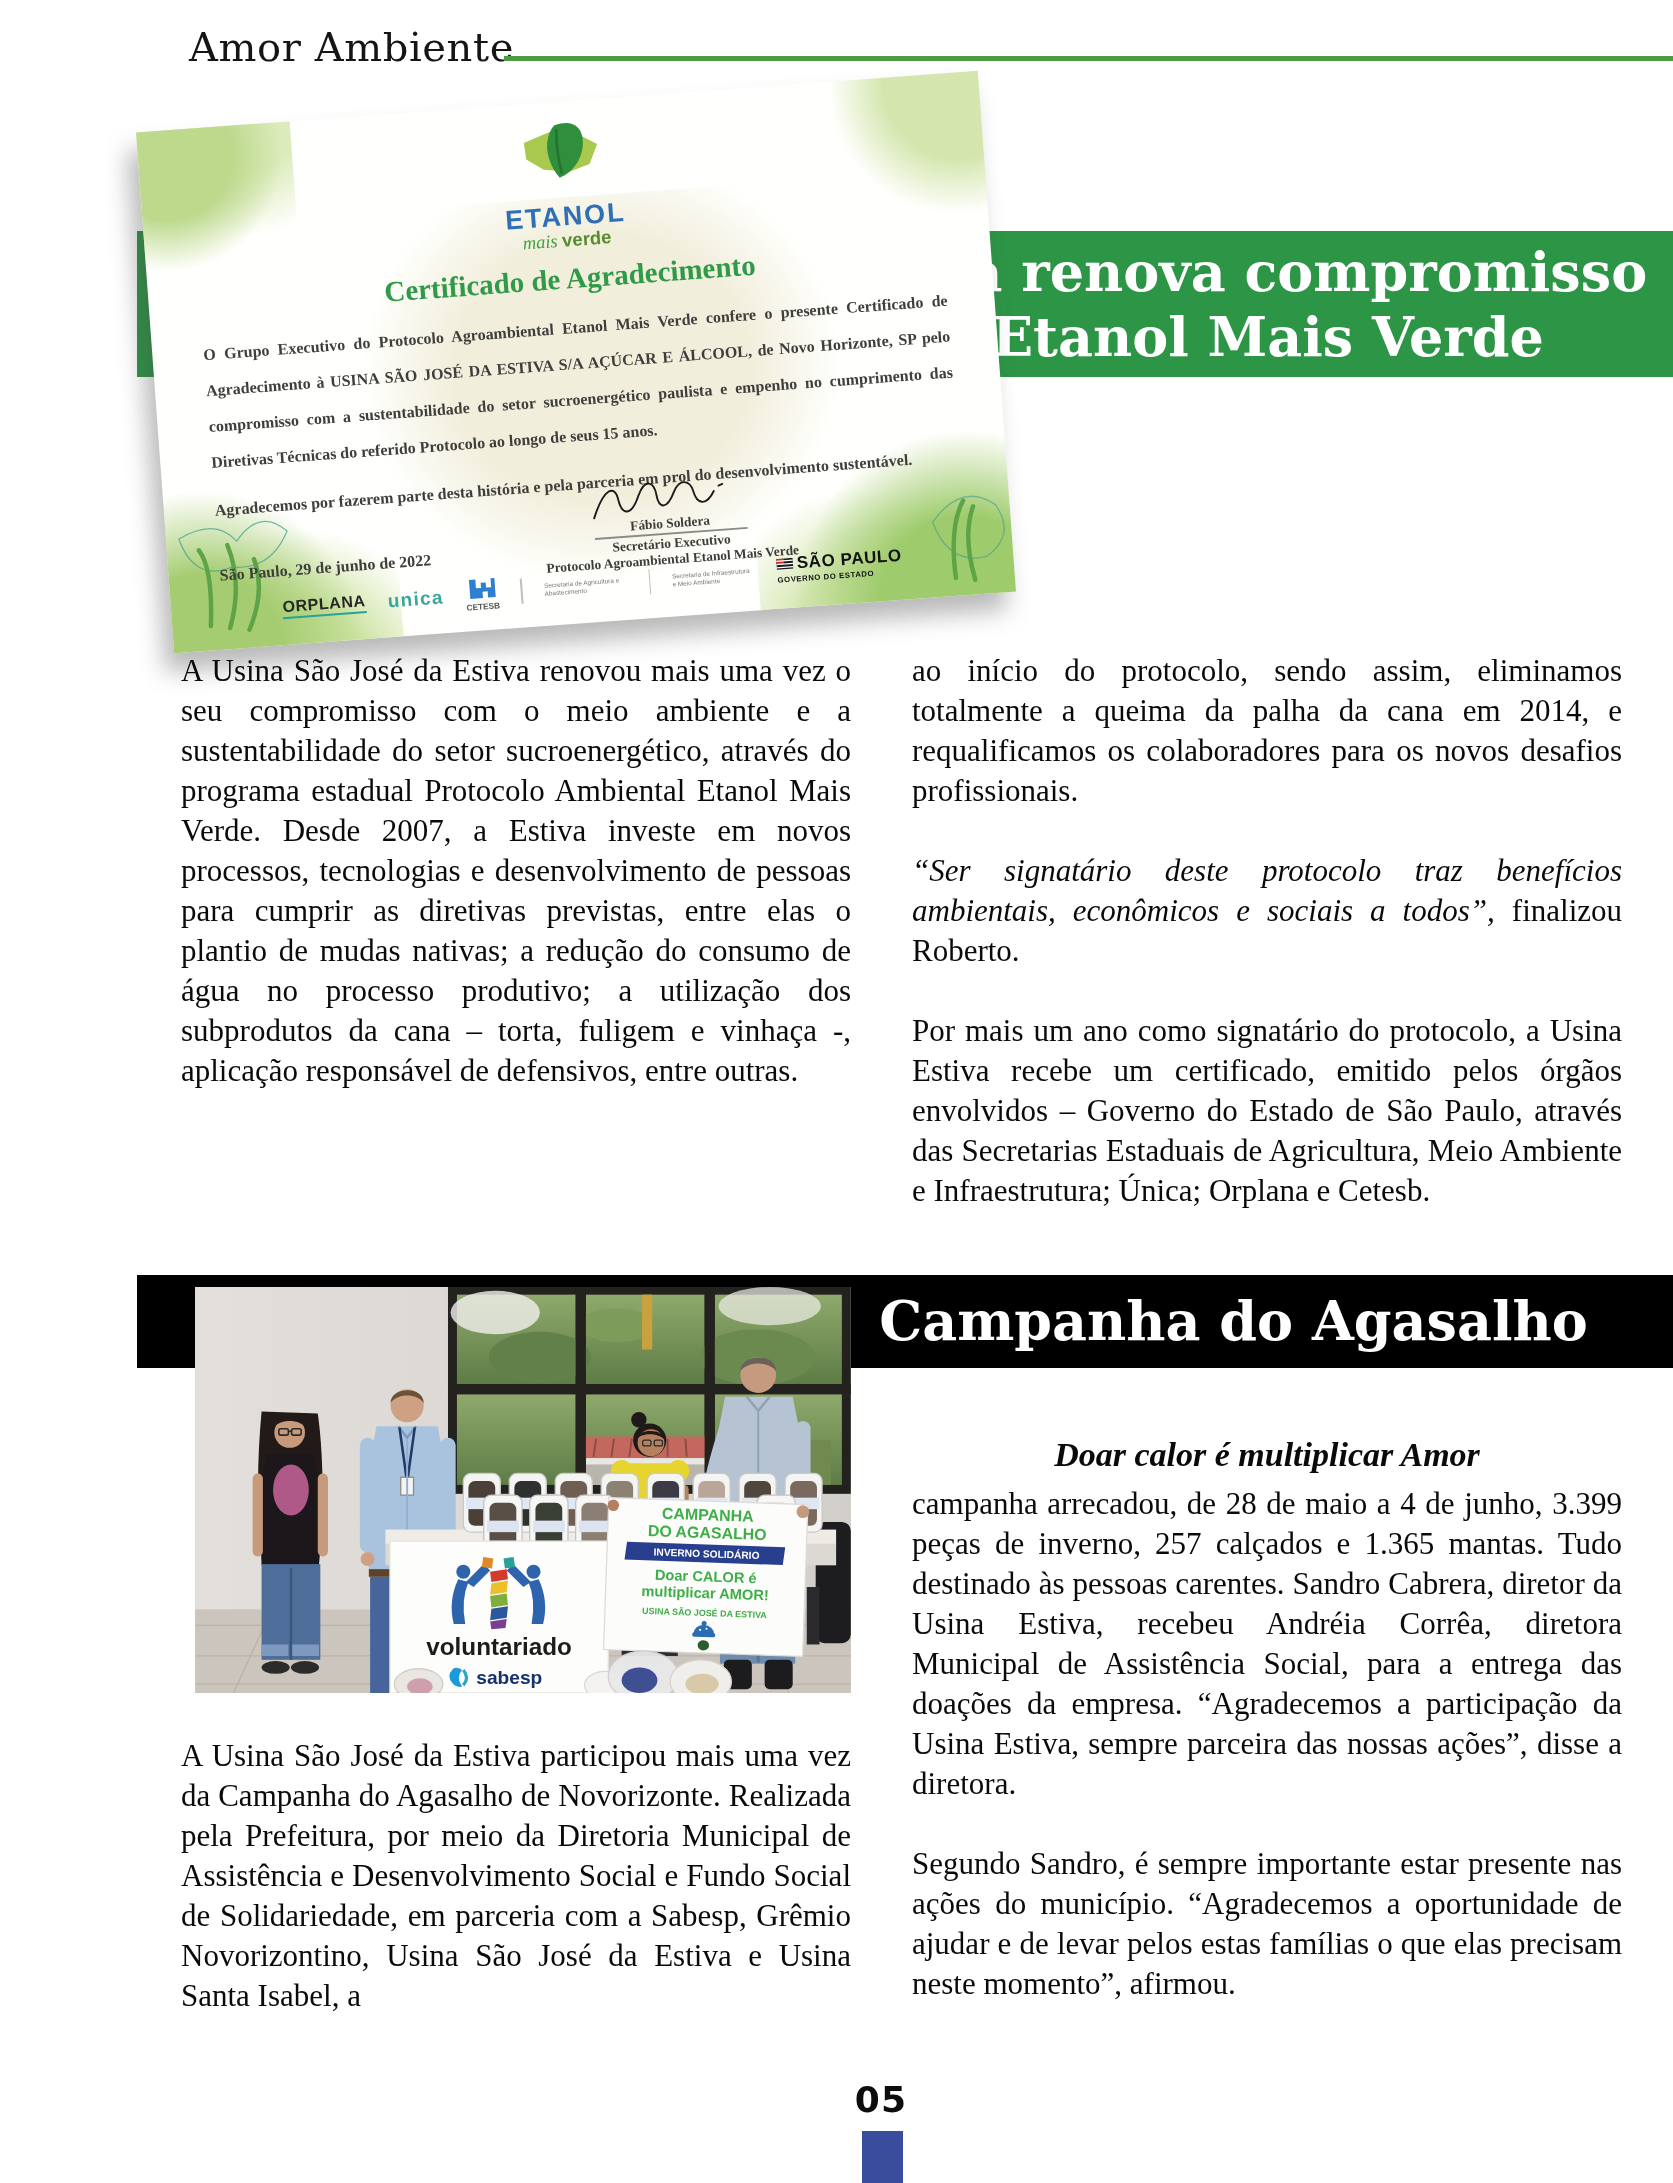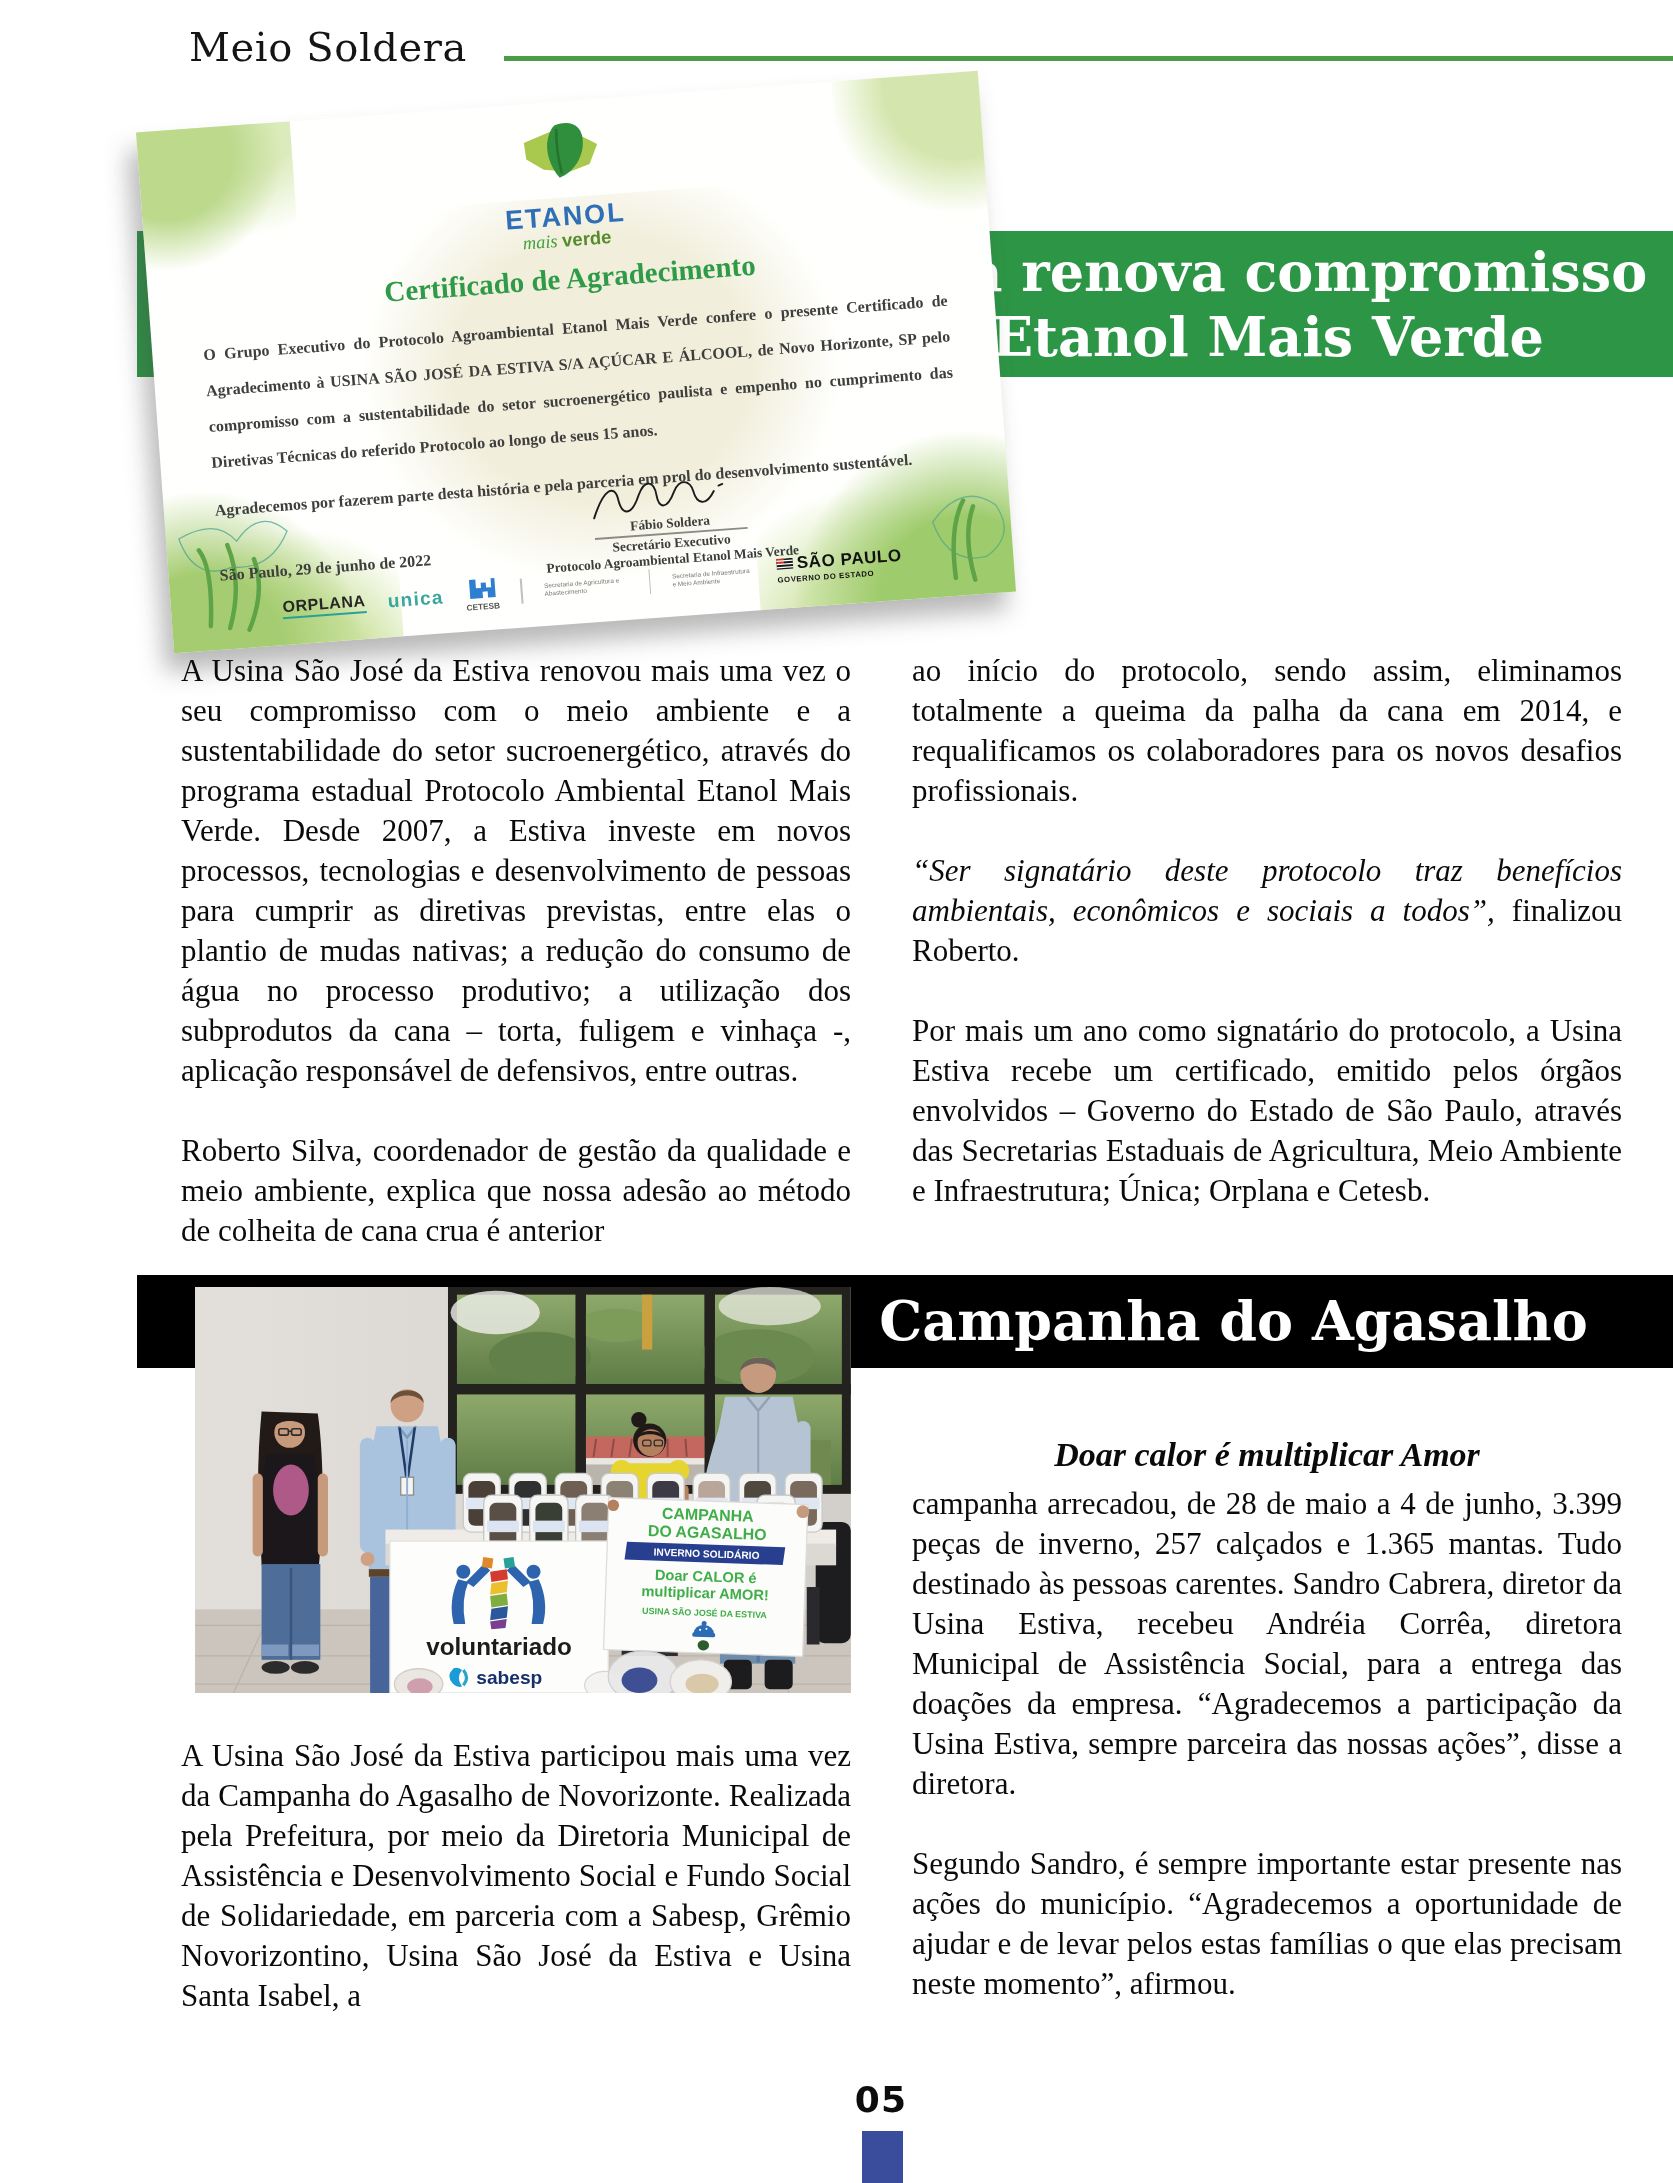--- a/index.html
+++ b/index.html
@@ -88,21 +88,21 @@
   
   .pagenum{position:absolute;left:841px;top:2079px;width:80px;text-align:center;
         font-family:"DejaVu Sans",sans-serif;font-weight:bold;font-size:36px;color:#0d0d0d;letter-spacing:1.3px;}
   .footer-rect{position:absolute;left:862px;top:2131px;width:41px;height:52px;background:#3a4c9c;}
 </style>
 </head>
 <body>
 
 <div class="page">
 
-  <div class="section-title">Meio Soldera</div>
+  <div class="section-title">Amor Ambiente</div>
   <div class="header-line"></div>
 
   <div class="band band-green">
     <div class="band-title" id="band1-title">
       <div>Estiva renova compromisso</div>
       <div>com Etanol Mais Verde</div>
     </div>
   </div>
 
   <div class="certificate">
@@ -169,21 +169,20 @@
             <rect x="0" y="13" width="26" height="2" fff="#fff" fill="#fff"></rect>
           </svg><span class="sp1">SÃO PAULO</span>
           <div class="sp2">GOVERNO DO ESTADO</div>
         </div>
       </div>
     </div>
   </div>
 
   <div class="col" id="a1-left">
     <p>A Usina São José da Estiva renovou mais uma vez o seu compromisso com o meio ambiente e a sustentabilidade do setor sucroenergético, através do programa estadual Protocolo Ambiental Etanol Mais Verde. Desde 2007, a Estiva investe em novos processos, tecnologias e desenvolvimento de pessoas para cumprir as diretivas previstas, entre elas o plantio de mudas nativas; a redução do consumo de água no processo produtivo; a utilização dos subprodutos da cana – torta, fuligem e vinhaça -, aplicação responsável de defensivos, entre outras.</p>
-    <p>Roberto Silva, coordenador de gestão da qualidade e meio ambiente, explica que nossa adesão ao método de colheita de cana crua é anterior</p>
   </div>
   <div class="col" id="a1-right">
     <p>ao início do protocolo, sendo assim, eliminamos totalmente a queima da palha da cana em 2014, e requalificamos os colaboradores para os novos desafios profissionais.</p>
     <p><span class="q-italic">“Ser signatário deste protocolo traz benefícios ambientais, econômicos e sociais a todos”,</span><span> finalizou Roberto.</span></p>
     <p>Por mais um ano como signatário do protocolo, a Usina Estiva recebe um certificado, emitido pelos órgãos envolvidos – Governo do Estado de São Paulo, através das Secretarias Estaduais de Agricultura, Meio Ambiente e Infraestrutura; Única; Orplana e Cetesb.</p>
   </div>
 
   <div class="band band-blue">
     <div class="band-title" id="band2-title">Campanha do Agasalho</div>
   </div>

